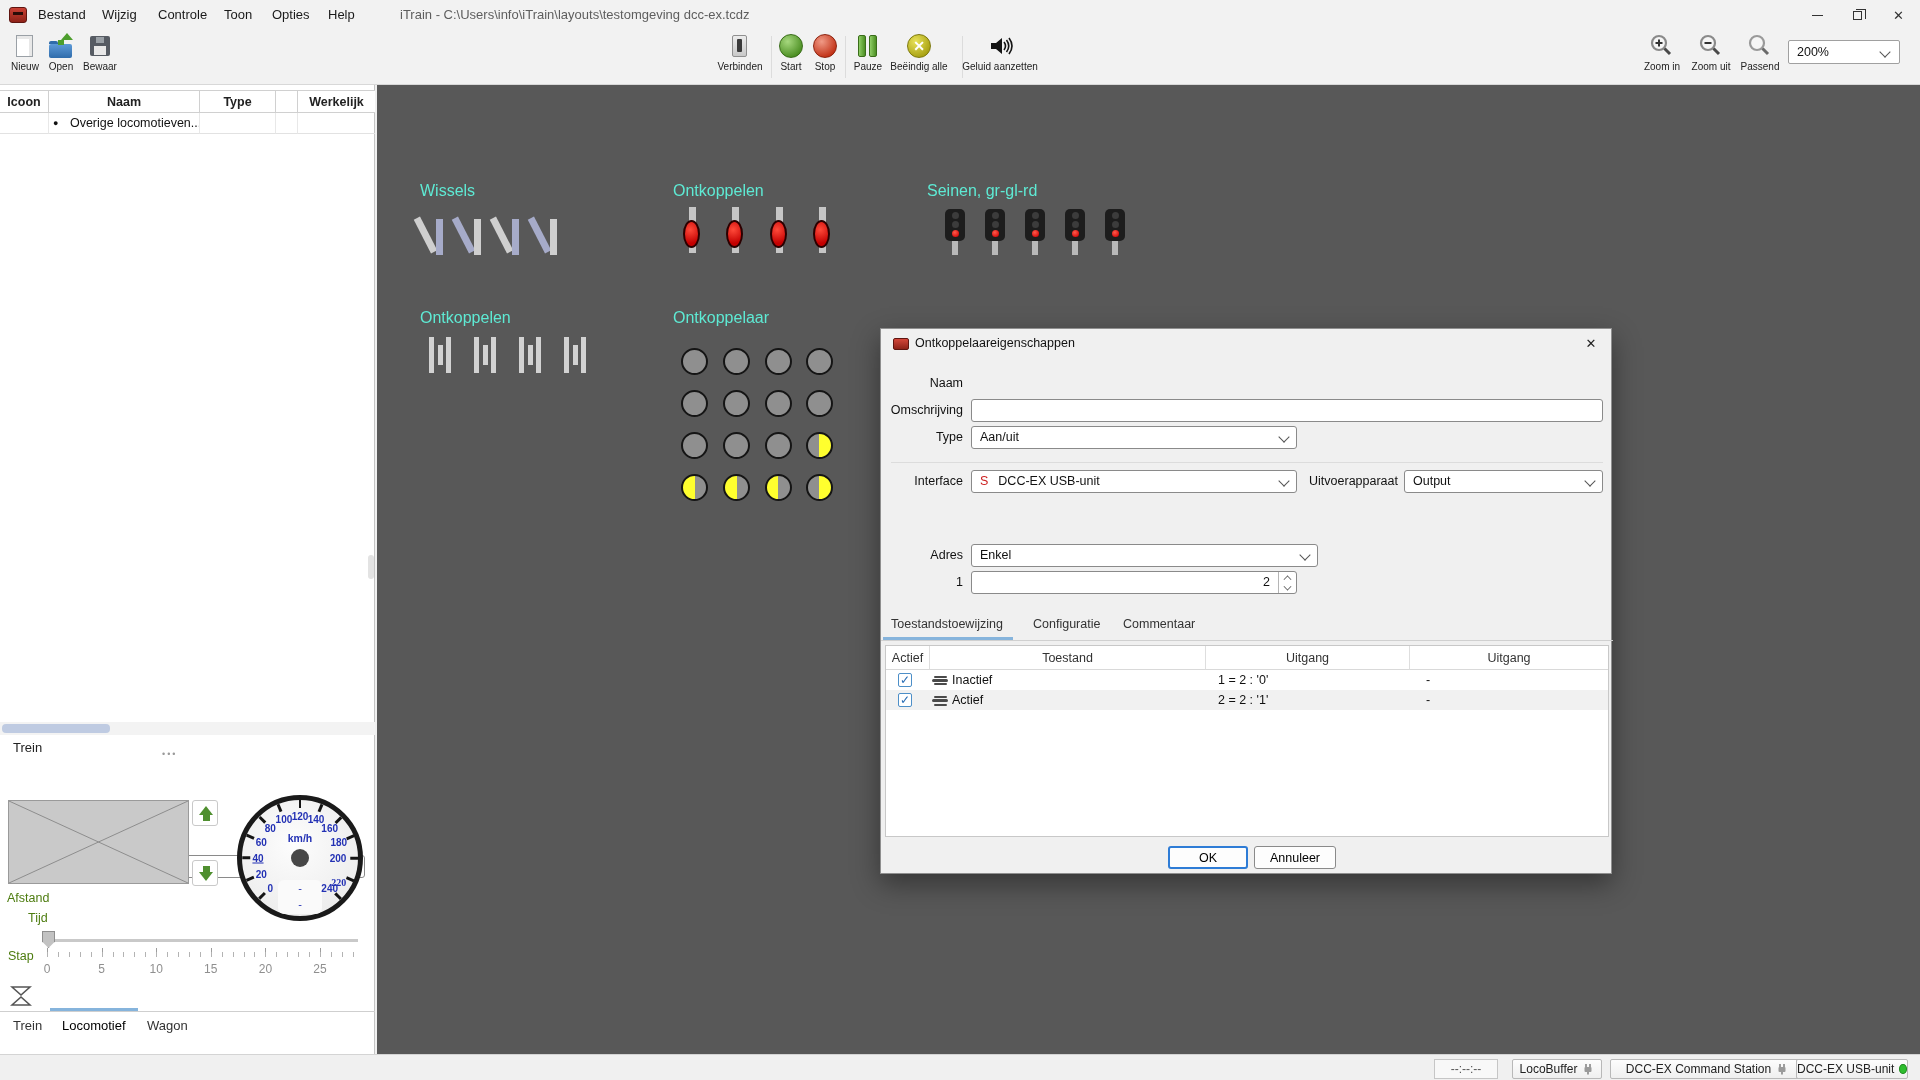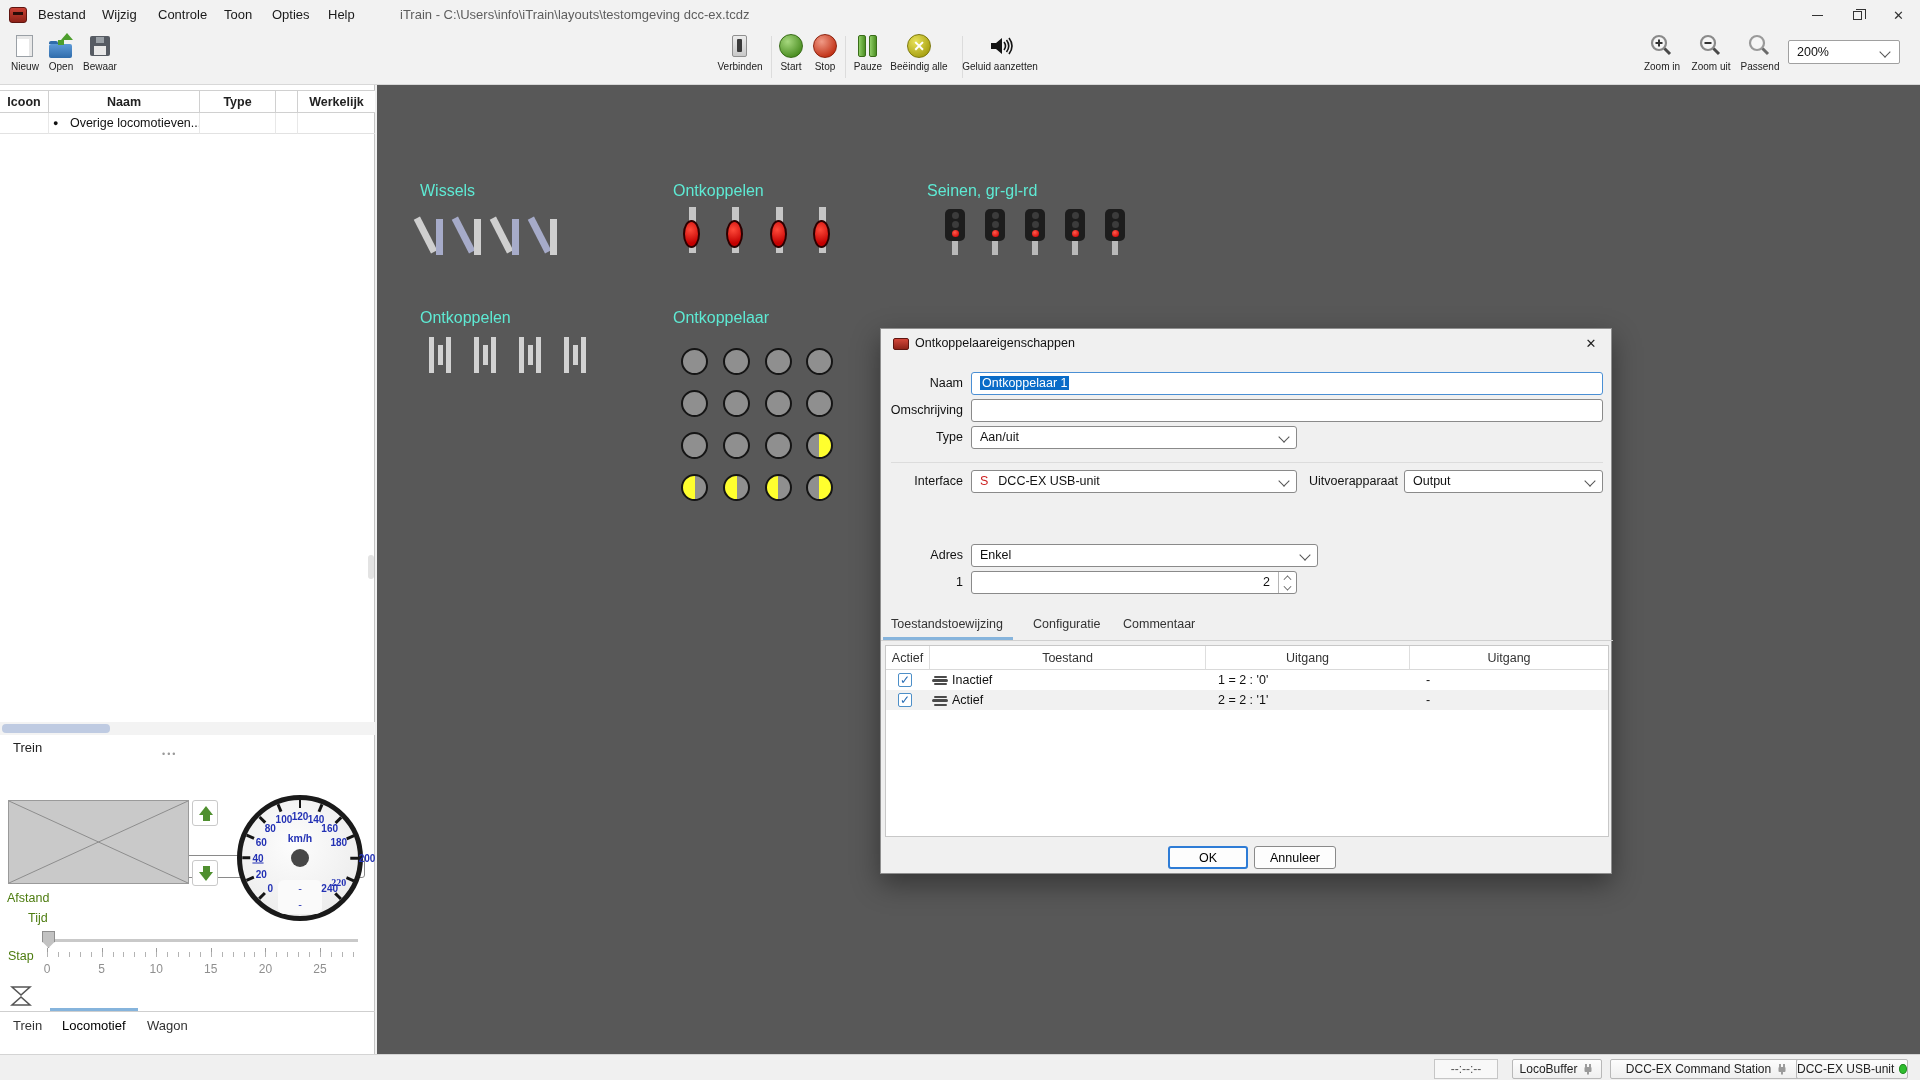--- a/index.html
+++ b/index.html
@@ -318,21 +318,21 @@
       <span class="g-num" style="left: 41.9273px; top: 19.1971px;">100</span>
       <span class="g-tick" style="left: 36.0851px; top: 4.11051px; transform: rotate(-22.5deg);"></span>
       <span class="g-num" style="left: 58px; top: 16px;">120</span>
       <span class="g-tick" style="left: 56.75px; top: 0px; transform: rotate(0deg);"></span>
       <span class="g-num" style="left: 74.0727px; top: 19.1971px;">140</span>
       <span class="g-tick" style="left: 77.4149px; top: 4.11051px; transform: rotate(22.5deg);"></span>
       <span class="g-num" style="left: 87.6985px; top: 28.3015px;">160</span>
       <span class="g-tick" style="left: 94.9338px; top: 15.8162px; transform: rotate(45deg);"></span>
       <span class="g-num" style="left: 96.8029px; top: 41.9273px;">180</span>
       <span class="g-tick" style="left: 106.639px; top: 33.3351px; transform: rotate(67.5deg);"></span>
-      <span class="g-num" style="left: 96px; top: 58px; margin-left: 29px;">200</span>
+      <span class="g-num" style="left: 96px; top: 58px;">200</span>
       <span class="g-tick" style="left: 110.75px; top: 54px; transform: rotate(90deg);"></span>
       <span class="g-num" style="left: 96.8029px; top: 82px; font-family: Liberation Serif, serif;">220</span>
       <span class="g-tick" style="left: 106.639px; top: 74.6649px; transform: rotate(112.5deg);"></span>
       <span class="g-num" style="left: 87.6985px; top: 87.6985px;">240</span>
       <span class="g-tick" style="left: 94.9338px; top: 92.1838px; transform: rotate(135deg);"></span>
     </div>
 
   <div class="gray-lbl" style="left:7px;top:806px">Afstand</div>
   <div class="gray-lbl" style="left:28px;top:826px">Tijd</div>
 
@@ -484,23 +484,20 @@
       <div class="acc" style="left: 428.5px; top: 388.5px; background: linear-gradient(90deg, rgb(143, 143, 143) 50%, rgb(255, 255, 46) 50%);"></div>
     </div>
 </div>
 
 <div id="dialog">
   <div id="dlg-icon"></div>
   <div id="dlg-title">Ontkoppelaareigenschappen</div>
   <div id="dlg-close">✕</div>
 
   <div class="dlbl" style="left:0;width:82px;top:47px">Naam</div>
-  <div class="inp" style="left:90px;top:43px;width:632px;height:23px;border-color:#4a8fd4">
-    <span class="sel-text">Ontkoppelaar 1</span>
-  </div>
 
   <div class="dlbl" style="left:0;width:82px;top:74px">Omschrijving</div>
   <div class="inp" style="left:90px;top:70px;width:632px;height:23px"></div>
 
   <div class="dlbl" style="left:0;width:82px;top:101px">Type</div>
   <div class="dd" style="left:90px;top:97px;width:326px;height:23px">
     <span>Aan/uit</span>
     <span class="chev"></span>
   </div>
 

